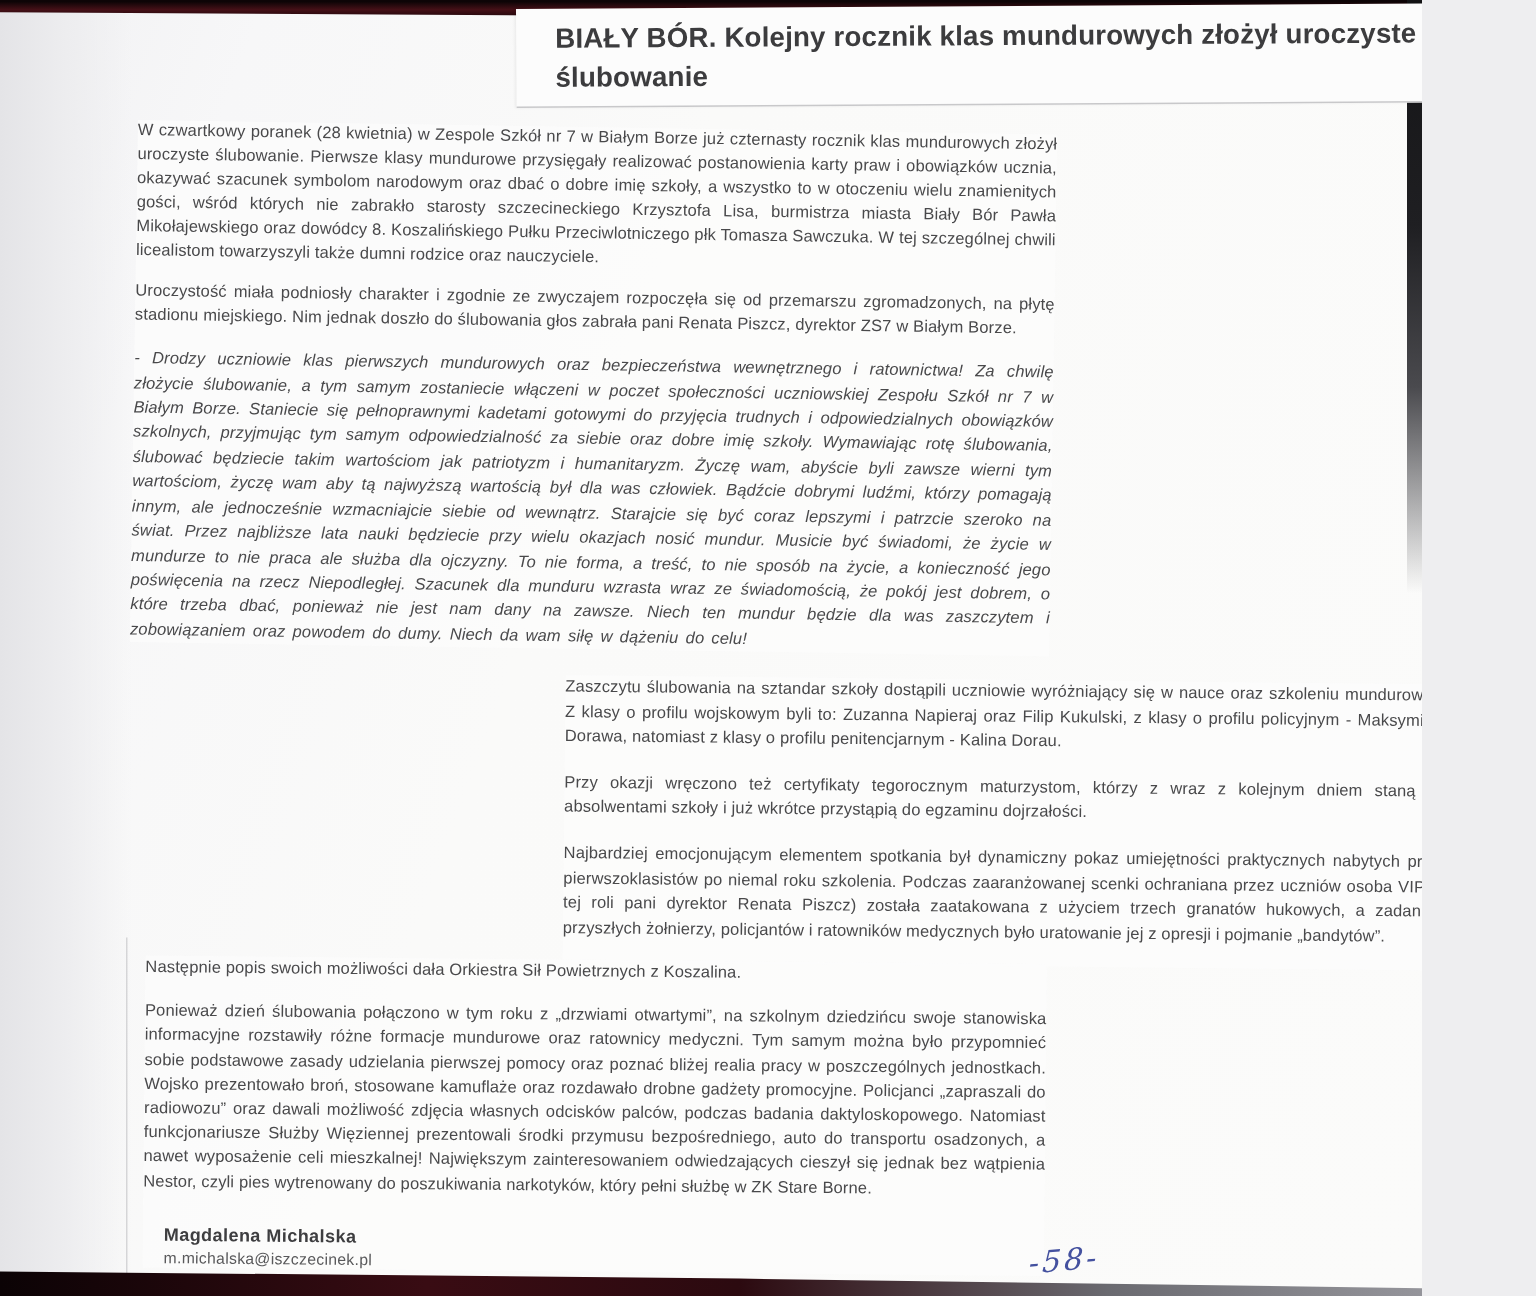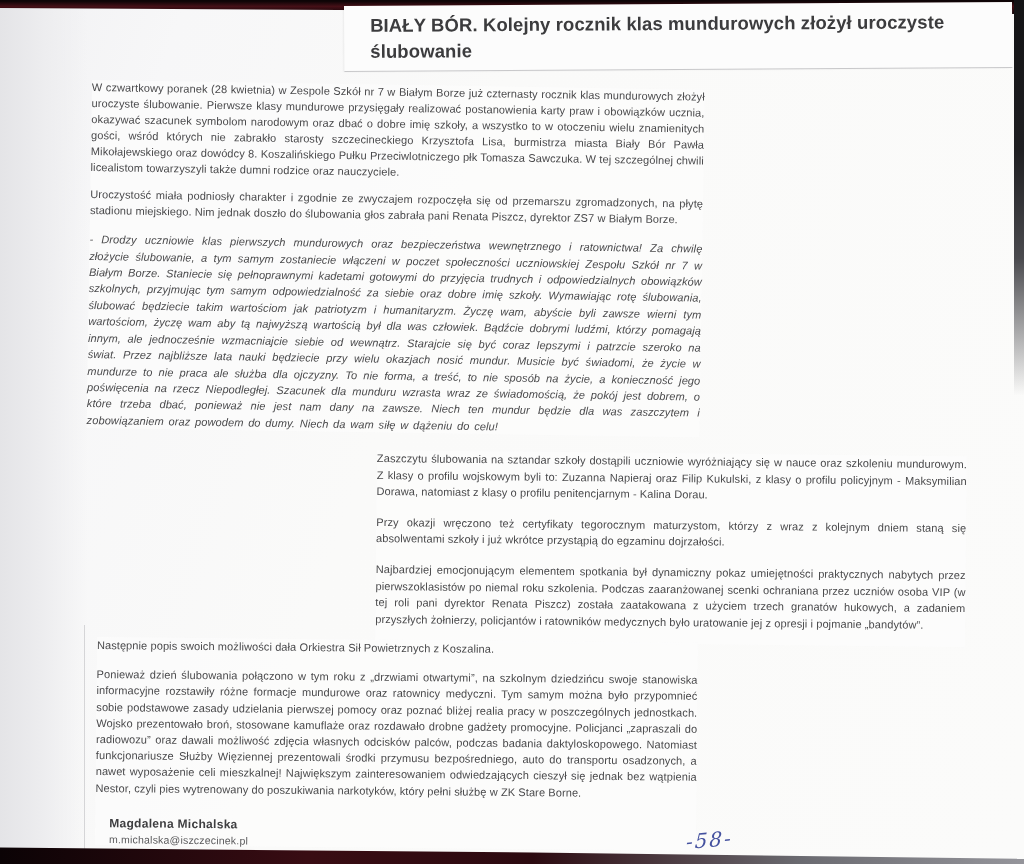--- a/index.html
+++ b/index.html
@@ -3,21 +3,21 @@
 <meta charset="utf-8">
 <style>
   html,body{margin:0;padding:0;}
   body{
     width:1024px;height:864px;
     font-family:"Liberation Sans",sans-serif;
     background:#eeeef0;
     overflow:hidden;
   }
   .scan{
-    position:relative;width:1024px;height:864px;
+    position:relative;width:948px;height:864px;
     background:linear-gradient(110deg,#f1f1f3 0%,#f7f7f8 14%,#fafaf9 40%,#fbfbfa 100%);
     overflow:hidden;
   }
   
   .strip-top{
     position:absolute;left:0;top:0;width:100%;height:14px;
     background:linear-gradient(to bottom,#0d0406 8%,#451017 46%,#29090e 74%,#100507 100%);
     clip-path:polygon(0 0,100% 0,100% 100%,0 58%);
   }
   .strip-right{

